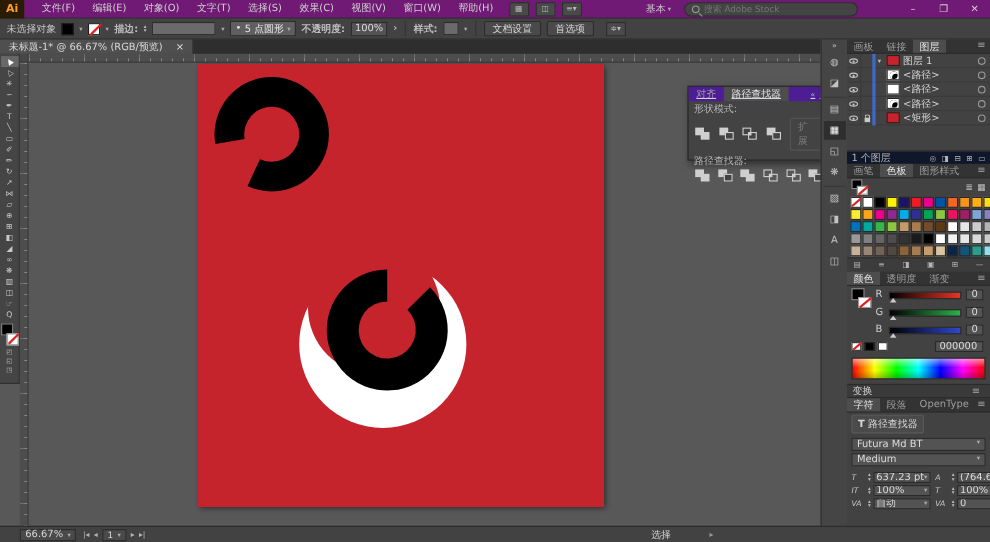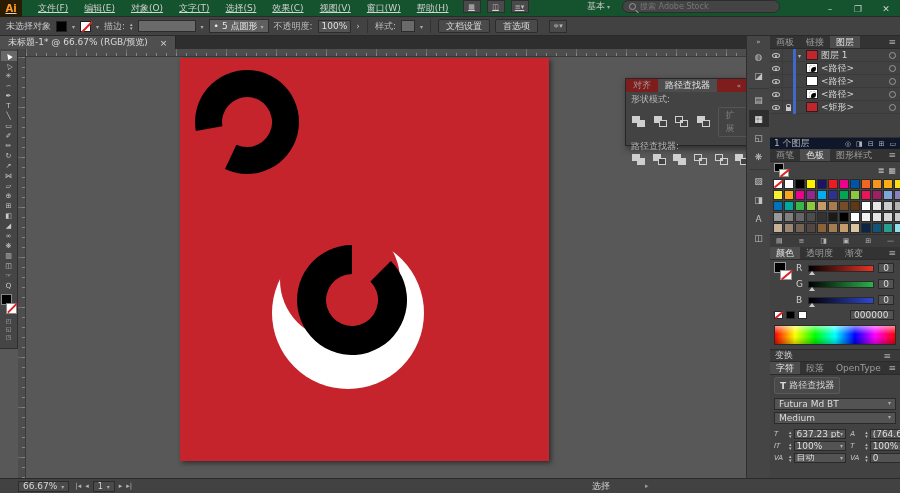--- a/index.html
+++ b/index.html
@@ -1,22 +1,22 @@
 <!DOCTYPE html>
 <html><head>
 <meta charset="utf-8">
 <style>
   * { margin:0; padding:0; box-sizing:border-box; }
   html,body { width:900px; height:493px; overflow:hidden; background:#2b2b2b;
     font-family:"DejaVu Sans",sans-serif; color:#d4d4d4; font-size:9px; }
   #app { position:relative; width:900px; height:493px; background:#585858; overflow:hidden; }
 
   
-  #titlebar { position:absolute; left:0; top:0; width:900px; height:17px; background:#14532d;
-    border-bottom:1px solid #2a2a2a; display:flex; align-items:flex-start;text-decoration:underline; }
+  #titlebar { position:absolute; left:0; top:0; width:900px; height:17px; background:#701a75;
+    border-bottom:1px solid #2a2a2a; display:flex; align-items:center; }
   #ai-logo { width:22px; height:17px; background:#2a1c03; color:#ff9a2e; font-weight:bold;
     font-size:10px; display:flex; align-items:center; justify-content:center; }
   #menu-items { display:flex; margin-left:8px; }
   .menu-item { padding:0 8px; line-height:17px; color:#cfcfcf; cursor:default; }
   .tb-icon { width:18px; height:13px; margin-left:6px; background:#4a4a4a; border:1px solid #2d2d2d;
     color:#bbb; font-size:7px; display:flex; align-items:center; justify-content:center; }
   #workspace-switch { position:absolute; right:290px; display:flex; align-items:center; color:#c9c9c9; }
   #search-pill { position:absolute; right:120px; width:158px; height:13px; background:#444;
     border:1px solid #2c2c2c; border-radius:7px; display:flex; align-items:center; padding:0 6px; }
   #search-pill input { background:transparent; border:none; outline:none; color:#9a9a9a;
@@ -25,21 +25,21 @@
   .mag::after { content:""; position:absolute; width:4px; height:1px; background:#9a9a9a;
     transform:rotate(45deg); left:5px; top:7px; }
   #win-controls { position:absolute; right:0; top:0; display:flex; }
   .win-btn { width:28px; height:17px; display:flex; align-items:center; justify-content:center;
     color:#cfcfcf; font-size:9px; }
 
   
   #controlbar { position:absolute; left:0; top:17px; width:900px; height:19px; background:#424242;
     border-bottom:1px solid #2a2a2a; display:flex; align-items:center; gap:5px; padding:0 6px; }
   .cb-label { color:#c6c6c6; }
-  .cb-dim { color:#bdbdbd; }
+  .cb-dim { color:#bdbdbd;font-weight:bold; }
   .swatch { width:11px; height:11px; border:1px solid #1f1f1f; position:relative; }
   .swatch.black { background:#000; }
   .swatch.none { background:#fff; }
   .swatch.none::after { content:""; position:absolute; left:-1px; top:4px; width:14px; height:2px;
     background:#d22; transform:rotate(-45deg); }
   .dd-arrow { color:#aaa; font-size:6px; }
   .stepper { display:flex; flex-direction:column; line-height:4px; font-size:5px; color:#bbb; }
   .cb-input { background:#535353; border:1px solid #2c2c2c; height:13px; padding:0 3px;
     display:flex; align-items:center; color:#ddd; }
   .profile-box { width:58px; height:12px; background:#6a6a6a; border:1px solid #2c2c2c; }
@@ -82,21 +82,21 @@
                      repeating-linear-gradient(to bottom,#6e6e6e 0 1px,transparent 1px 50px);
     background-size:3px 100%,7px 100%; background-position:right top; background-repeat:repeat-y; }
   #ruler-corner { position:absolute; left:0; top:0; width:8px; height:8px; background:#474747;
     border-right:1px solid #3a3a3a; border-bottom:1px solid #3a3a3a; }
   #artboard { position:absolute; left:162px; top:9px; width:369px; height:403px;
     box-shadow:2px 2px 5px rgba(0,0,0,.5); }
 
   
   #pathfinder { position:absolute; left:625px; top:78px; width:131px; height:68px; background:#434343;
     border:1px solid #262626; box-shadow:2px 3px 7px rgba(0,0,0,.5); }
-  #pf-tabs { height:13px; background:#7f1d1d; display:flex; align-items:stretch; }
+  #pf-tabs { height:13px; background:#4c1d95; display:flex; align-items:stretch;text-decoration:underline; }
   .pf-tab { padding:0 7px; display:flex; align-items:center; color:#9f9f9f; }
   .pf-tab.active { background:#4d4d4d; color:#e3e3e3; }
   #pf-head-icons { margin-left:auto; display:flex; align-items:center; gap:4px; padding-right:4px; color:#aaa; font-size:7px; }
   .pf-section { padding:1px 5px 0 5px; color:#b5b5b5; }
   .pf-row { display:flex; align-items:center; gap:6px; padding:1px 5px 2px 6px; }
   .pf-btn { width:16px; height:13px; position:relative; }
   .pf-btn i { position:absolute; width:8px; height:7px; }
   .pf-btn .b1 { left:0; top:0; }
   .pf-btn .b2 { left:5px; top:4px; }
   .pf-btn[data-fill="solid"] .b1, .pf-btn[data-fill="solid"] .b2 { background:#cfcfcf; }

